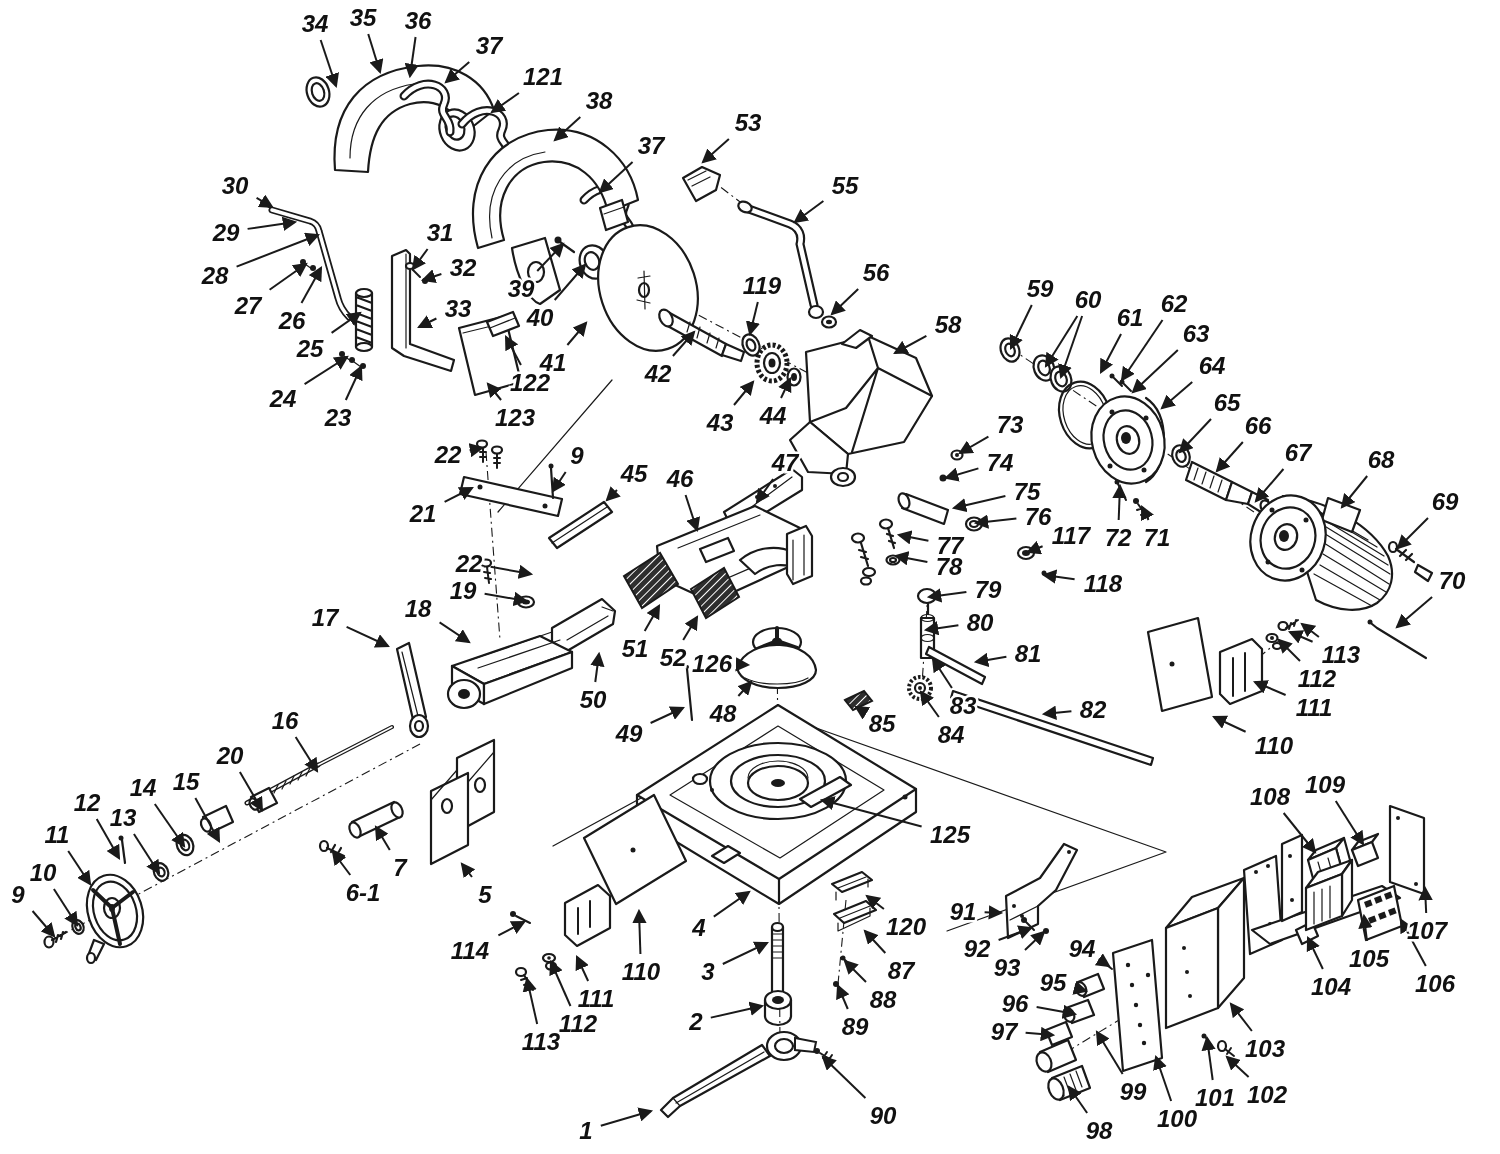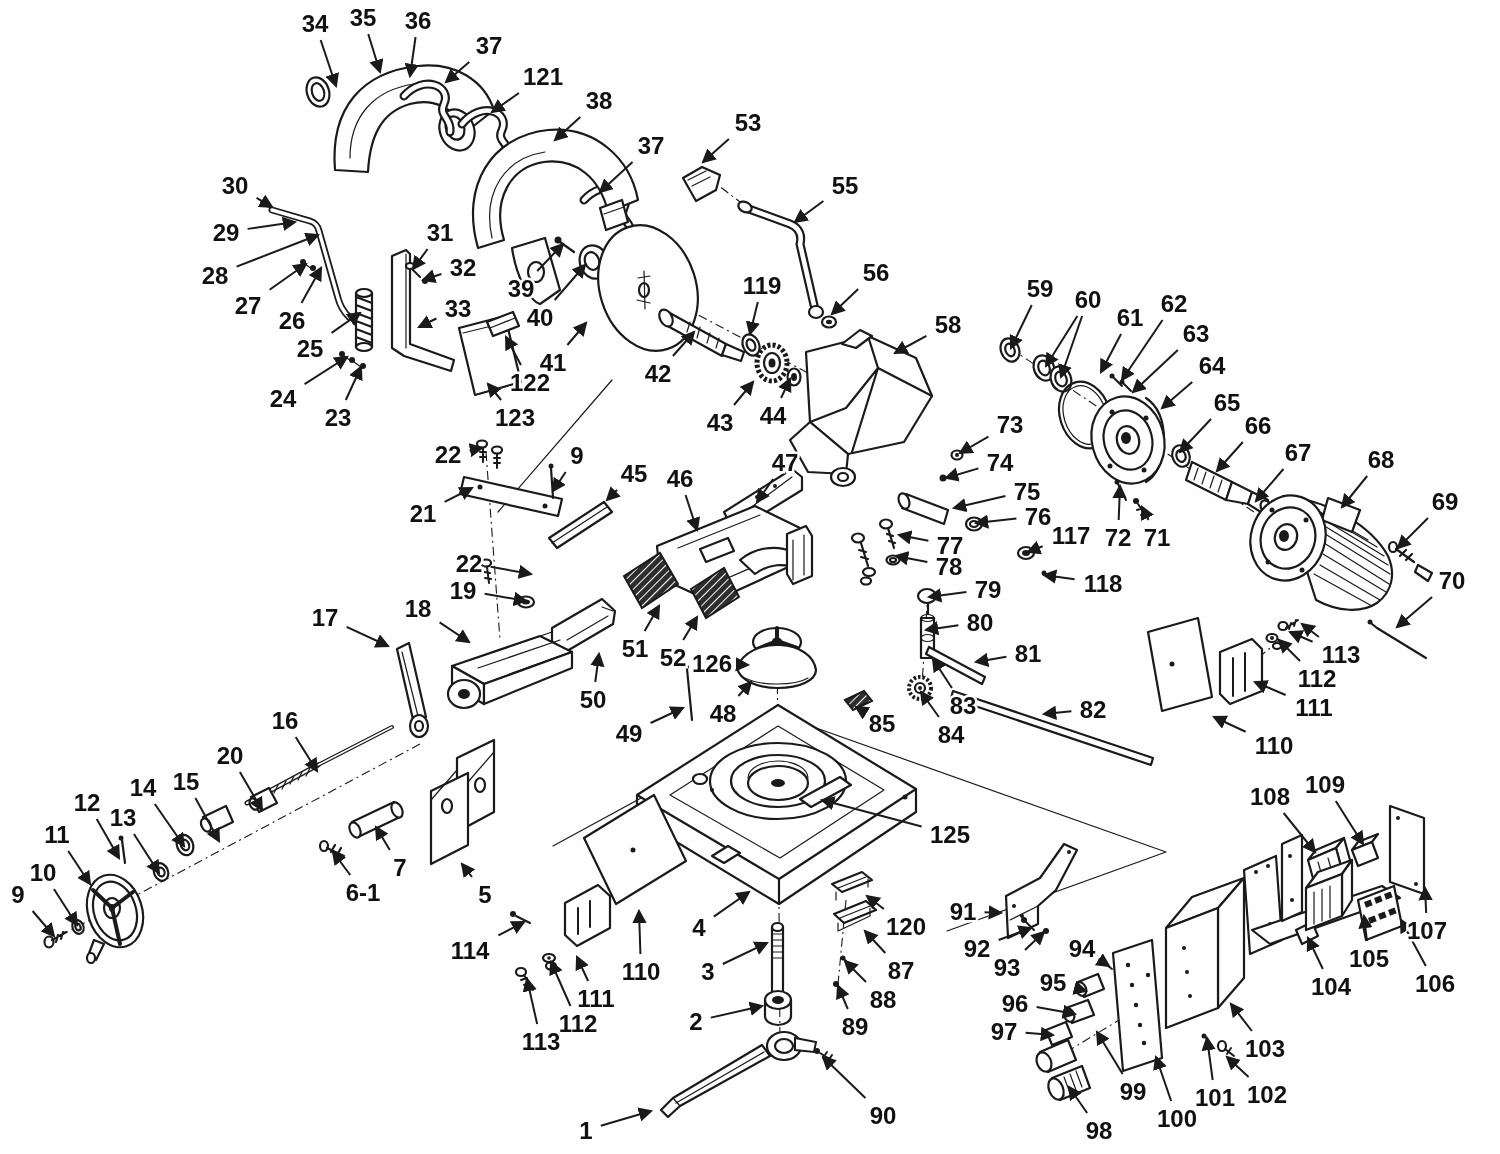--- a/index.html
+++ b/index.html
@@ -1,17 +1,17 @@
 <!DOCTYPE html>
 <html><head>
 <meta charset="utf-8">
 <style>
   html,body{margin:0;padding:0;background:#e8e8e8;}
   .page{width:1500px;height:1154px;background:#ffffff;position:relative;overflow:hidden;
-        font-family:"Liberation Sans", sans-serif;}
+        font-family:"Liberation Sans", sans-serif;font-style:italic;}
   svg{display:block}
   .ln{fill:none;stroke:#1a1a1a;stroke-width:2.2;stroke-linecap:round;stroke-linejoin:round}
   .fw{fill:#ffffff;stroke:#1a1a1a;stroke-width:2.2;stroke-linejoin:round}
   .thin{stroke-width:1.2}
   .w2{stroke-width:2}
   .dk{fill:#1a1a1a;stroke:none}
   .dash{fill:none;stroke:#1a1a1a;stroke-width:1.1;stroke-dasharray:9 4 2 4}
   .tube{fill:none;stroke:#1a1a1a;stroke-width:9;stroke-linecap:round}
   .tubeIn{fill:none;stroke:#ffffff;stroke-width:4.6;stroke-linecap:round}
   .leader{stroke:#1a1a1a;stroke-width:2;fill:none}

